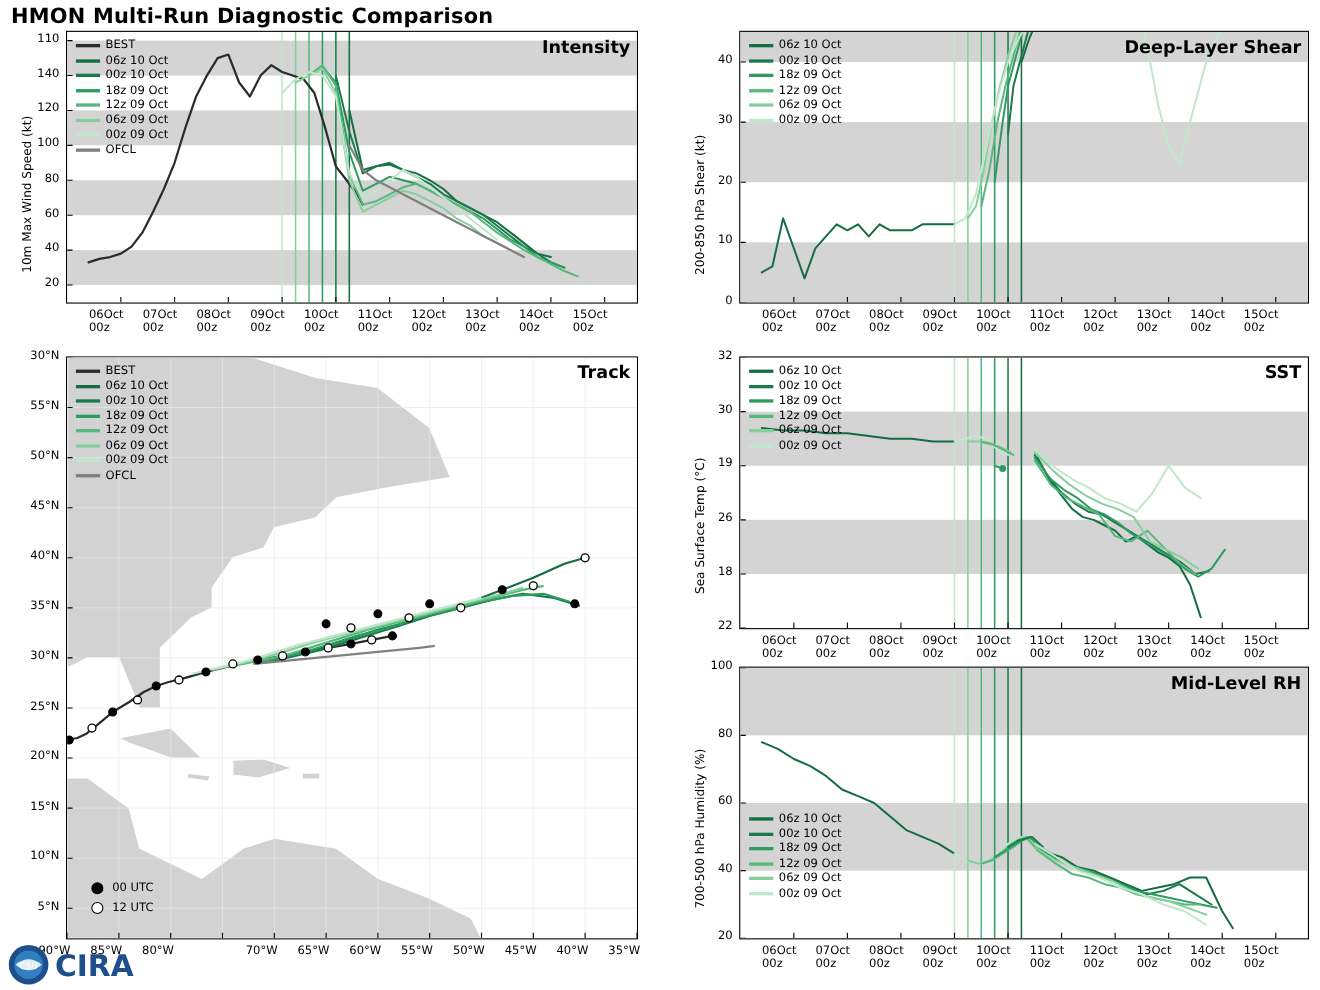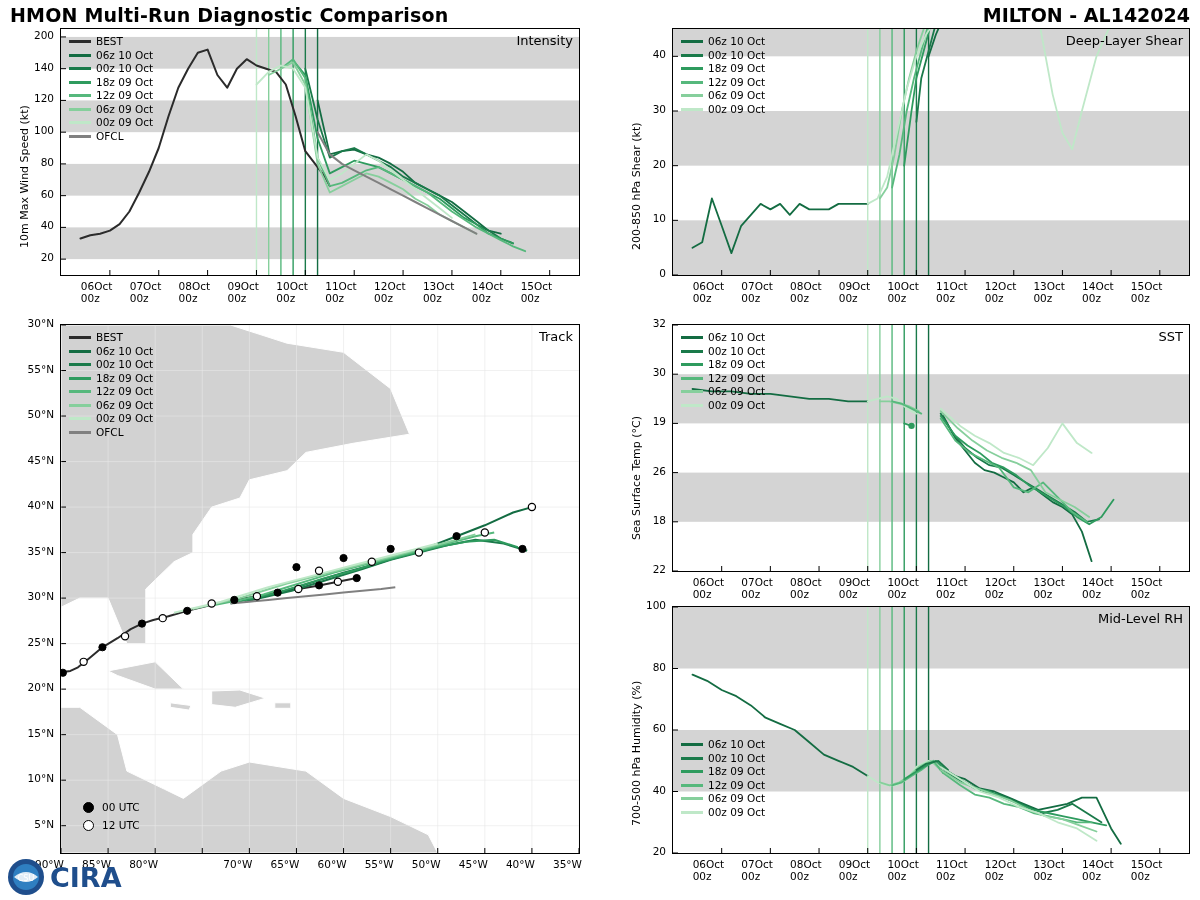--- a/index.html
+++ b/index.html
@@ -1,21 +1,21 @@
 <!DOCTYPE html>
 <html><head>
 <meta charset="utf-8">
 <style>
   html,body{margin:0;padding:0;background:#ffffff;}
   body{width:1200px;height:900px;font-family:"DejaVu Sans",sans-serif;color:#000;overflow:hidden;}
   .page{position:relative;width:1200px;height:900px;}
   .hdr-left{position:absolute;left:10px;top:4px;font-size:19px;font-weight:bold;letter-spacing:.2px;font-family:"DejaVu Sans",sans-serif;}
   .hdr-right{position:absolute;right:10px;top:4px;font-size:19px;font-weight:bold;font-family:"DejaVu Sans",sans-serif;}
   .panel{position:absolute;box-sizing:border-box;border:1px solid #000;background:#fff;overflow:hidden;}
-  .corner-title{position:absolute;right:6px;top:4px;font-size:13px;font-weight:normal;z-index:20;}
+  .corner-title{position:absolute;right:6px;top:4px;font-size:16px;font-weight:bold;z-index:20;}
   .ylabel{position:absolute;font-size:11px;transform-origin:left top;white-space:nowrap;}
   .xticklab{position:absolute;font-size:10.5px;white-space:pre-line;line-height:12px;}
   .yticklab{position:absolute;font-size:10.5px;text-align:right;white-space:nowrap;}
   .legend{position:absolute;z-index:25;font-size:10.5px;line-height:13.5px;}
   .legend .row{display:flex;align-items:center;height:13.5px;}
   .legend .sw{width:22px;height:3px;margin-right:5px;flex:0 0 22px;}
   .legend .lb{white-space:nowrap;}
   svg{display:block;}
   .cira{position:absolute;left:6px;bottom:2px;width:150px;height:42px;}
   .marker-leg{position:absolute;font-size:10.5px;}
@@ -23,21 +23,20 @@
   .dot{width:9px;height:9px;border-radius:50%;border:1.3px solid #000;margin-right:8px;display:inline-block;}
   .dot.filled{background:#000;}
   .dot.open{background:#fff;}
 </style>
 </head>
 <body>
 
 <div class="page">
 
   <div class="hdr-left">HMON Multi-Run Diagnostic Comparison</div>
-  <div class="hdr-right">MILTON - AL142024</div>
 
   <div class="panel" id="p-intensity" style="left:60px; top:28px; width:520px; height:248px;">
     <svg id="svg-intensity" width="518" height="246">
         <rect x="0" y="198.38709677419354" width="518" height="31.741935483870975" fill="#d4d4d4"></rect>
         <rect x="0" y="134.90322580645162" width="518" height="31.741935483870947" fill="#d4d4d4"></rect>
         <rect x="0" y="71.41935483870967" width="518" height="31.741935483870975" fill="#d4d4d4"></rect>
         <rect x="0" y="7.935483870967744" width="518" height="31.741935483870947" fill="#d4d4d4"></rect>
         <line x1="195.47169811320757" y1="0" x2="195.47169811320757" y2="246" stroke="#bfe8c8" stroke-width="1.4"></line>
         <line x1="207.68867924528303" y1="0" x2="207.68867924528303" y2="246" stroke="#86cf9c" stroke-width="1.4"></line>
         <line x1="219.9056603773585" y1="0" x2="219.9056603773585" y2="246" stroke="#56b87c" stroke-width="1.4"></line>
@@ -109,21 +108,21 @@
   </div>
   <div class="ylabel" style="left:18px; top:248px; transform:rotate(-90deg);">10m Max Wind Speed (kt)</div>
   <div id="yt-intensity">
       <div class="yticklab" style="left: 14px; width: 40px; top: 251.129px;">20</div>
       <div class="yticklab" style="left: 14px; width: 40px; top: 219.387px;">40</div>
       <div class="yticklab" style="left: 14px; width: 40px; top: 187.645px;">60</div>
       <div class="yticklab" style="left: 14px; width: 40px; top: 155.903px;">80</div>
       <div class="yticklab" style="left: 14px; width: 40px; top: 124.161px;">100</div>
       <div class="yticklab" style="left: 14px; width: 40px; top: 92.4194px;">120</div>
       <div class="yticklab" style="left: 14px; width: 40px; top: 60.6774px;">140</div>
-      <div class="yticklab" style="left: 14px; width: 40px; top: 28.9355px;">200</div>
+      <div class="yticklab" style="left: 14px; width: 40px; top: 28.9355px;">110</div>
     </div>
   <div id="xt-intensity">
       <div class="xticklab" style="left: 80.8679px; width: 56px; top: 280px;">06Oct
 00z</div>
       <div class="xticklab" style="left: 129.736px; width: 56px; top: 280px;">07Oct
 00z</div>
       <div class="xticklab" style="left: 178.604px; width: 56px; top: 280px;">08Oct
 00z</div>
       <div class="xticklab" style="left: 227.472px; width: 56px; top: 280px;">09Oct
 00z</div>

